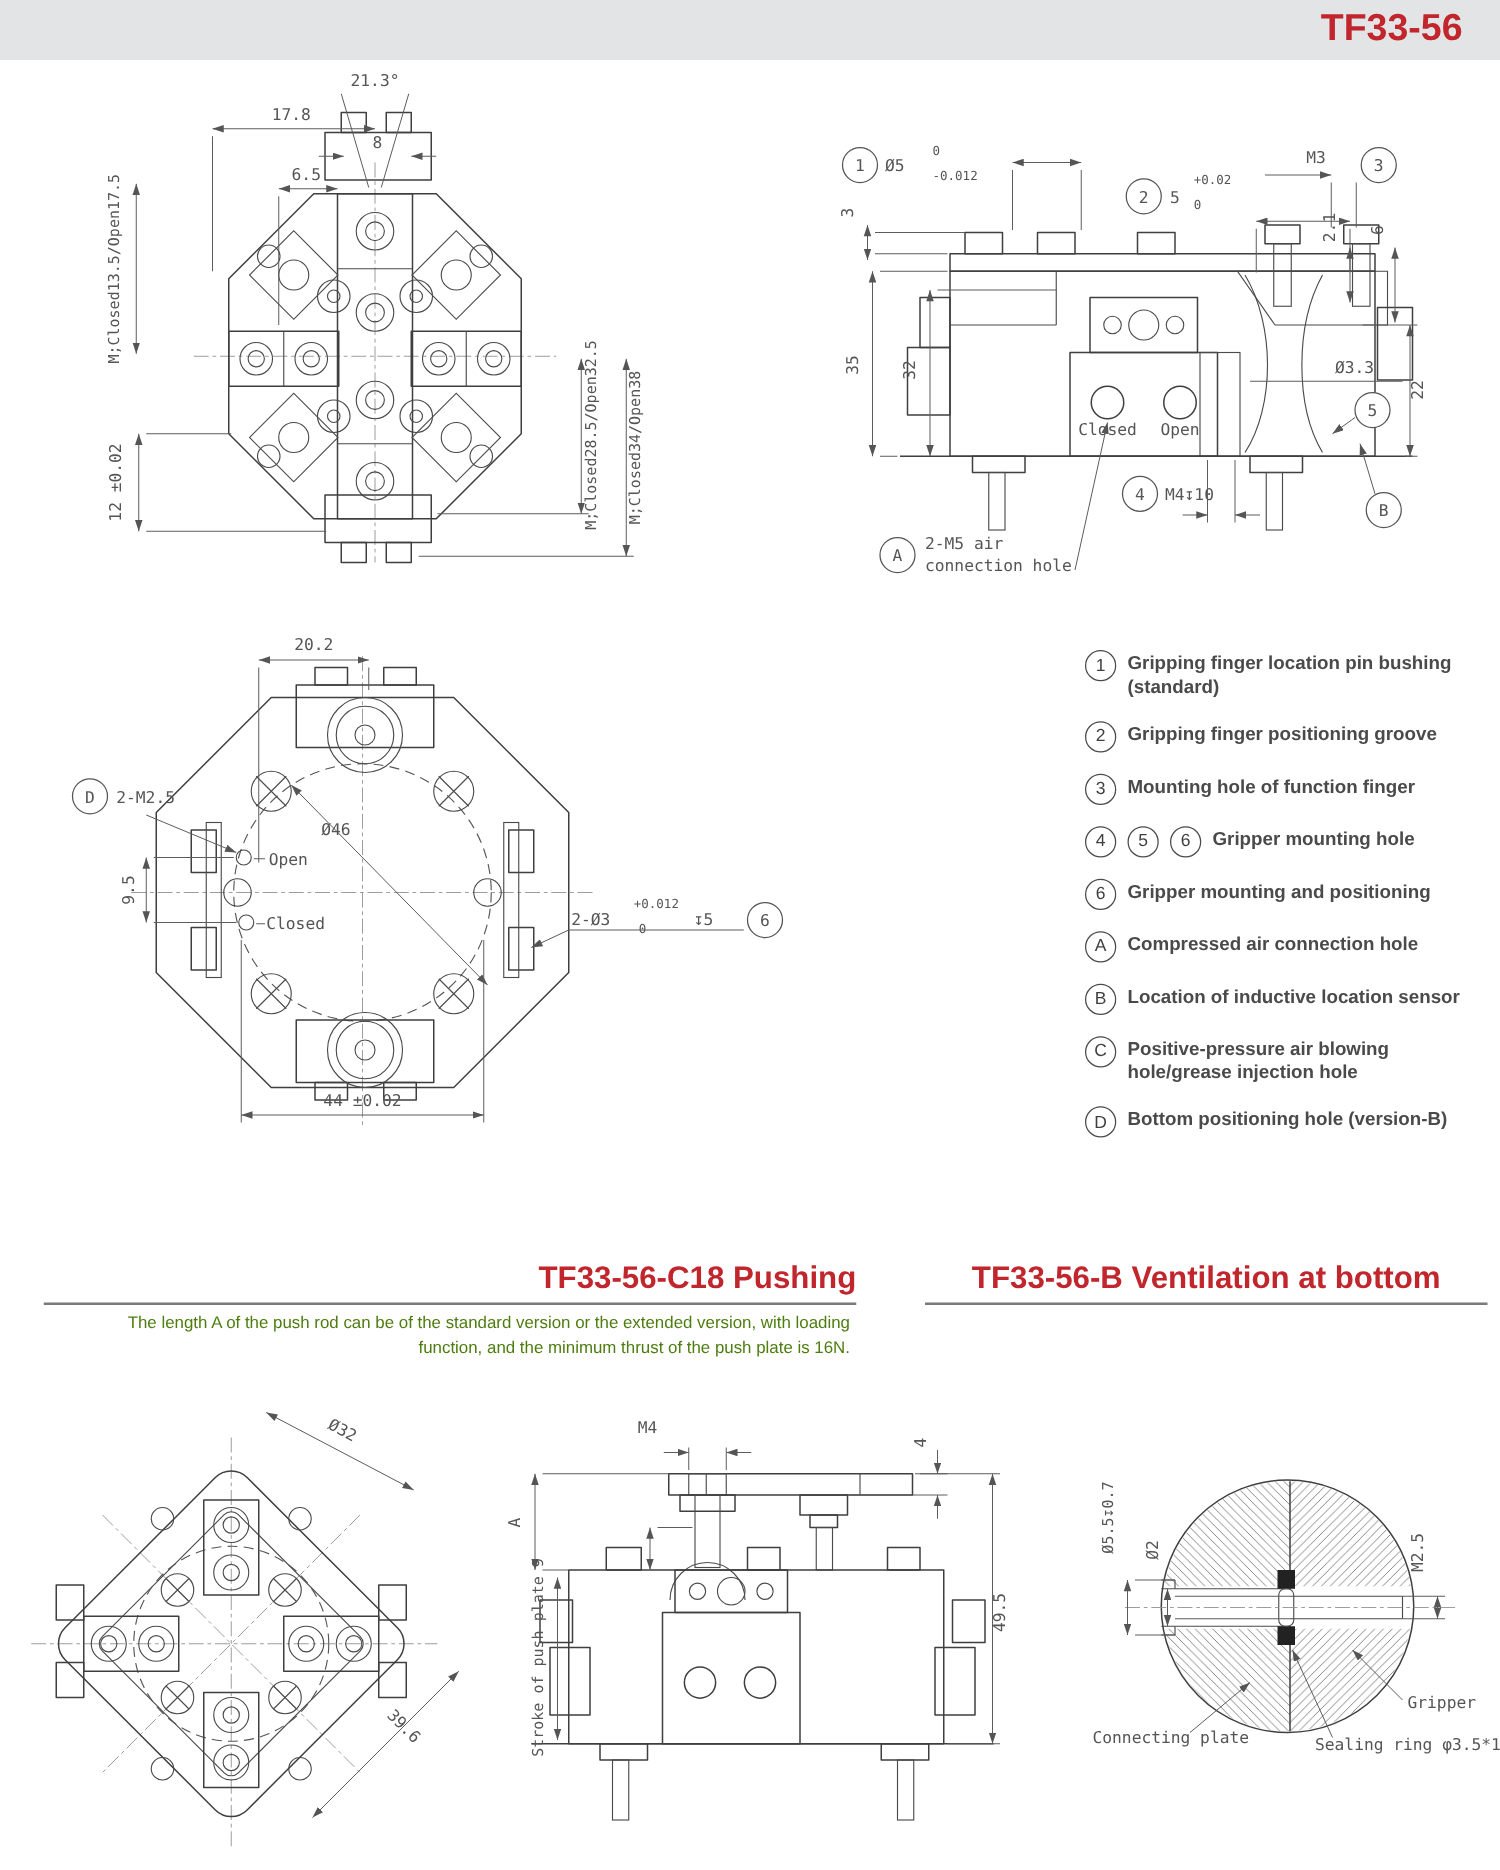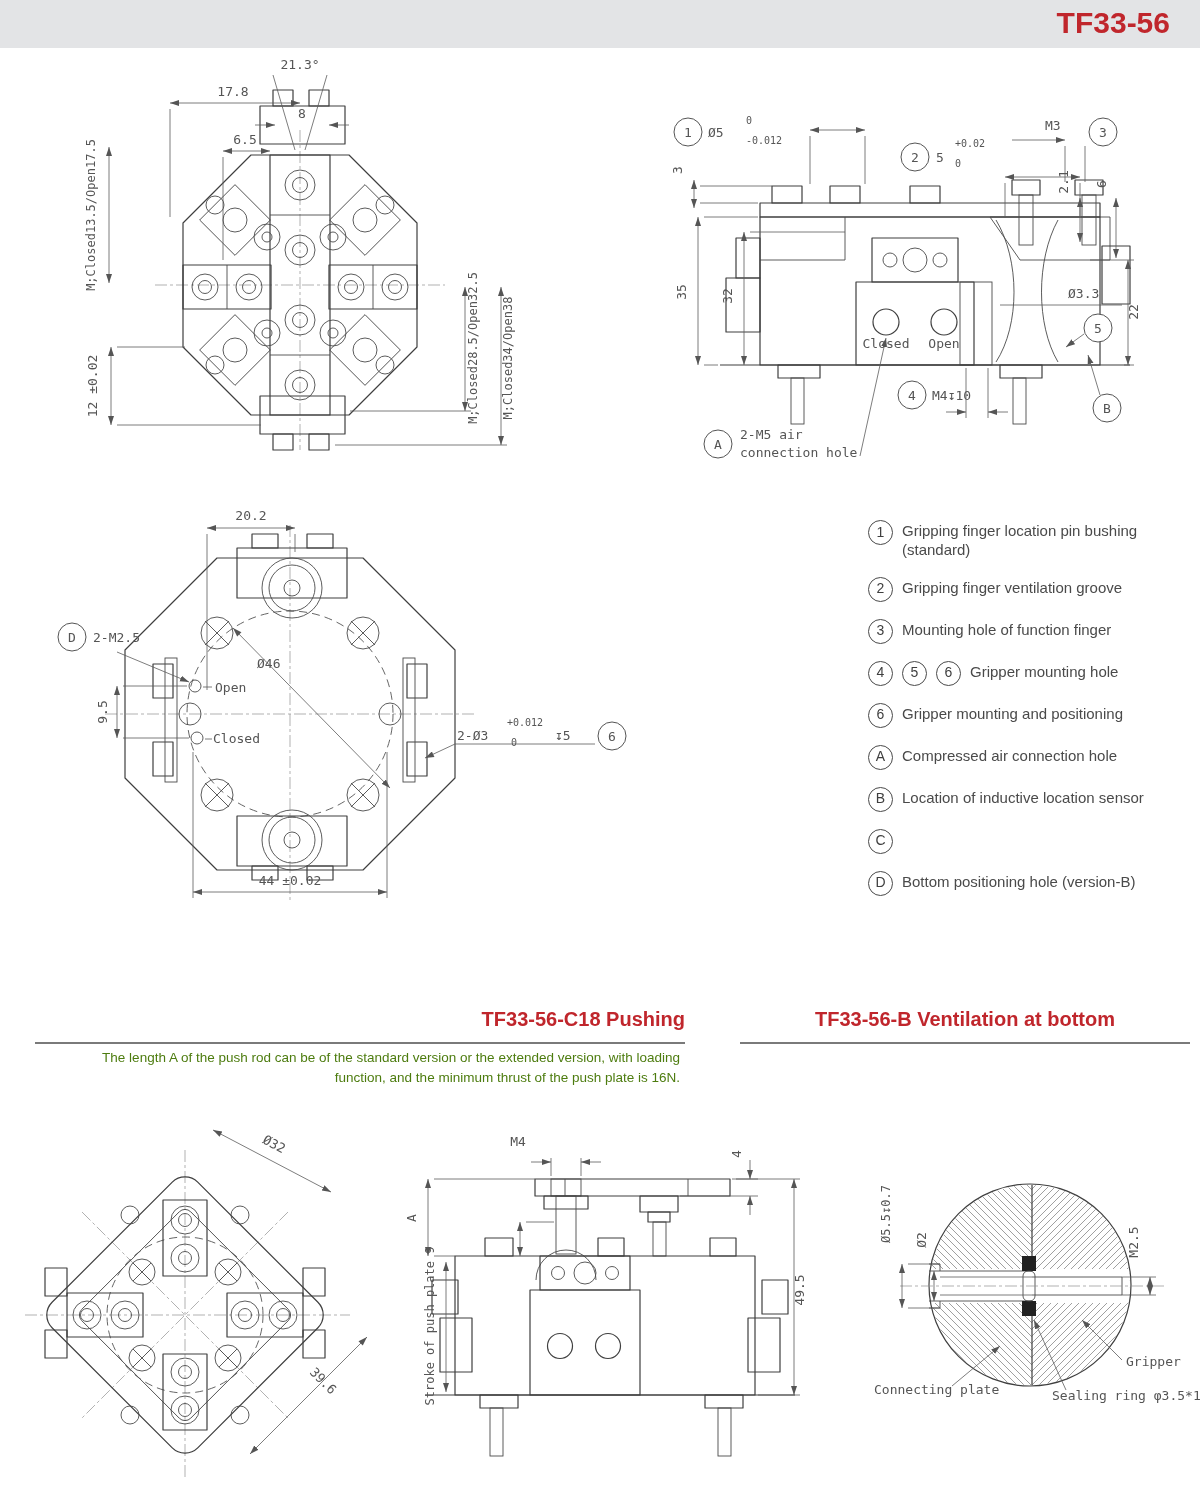--- a/index.html
+++ b/index.html
@@ -17,22 +17,22 @@
   text.t{font-family:"DejaVu Sans Mono",monospace;font-size:13px;fill:#555;}
   text.tl{font-size:12px;}
   text.ts{font-family:"DejaVu Sans Mono",monospace;font-size:10px;fill:#555;}
   text.mid{text-anchor:middle;}
   circle.cc{fill:#fff;stroke:#555;stroke-width:1;}
   .legend{position:absolute;left:868px;top:520px;width:322px;}
   .lg-row{display:flex;align-items:flex-start;gap:9px;margin-bottom:17px;
           font-size:15px;color:#4a4a4a;line-height:1.25;}
   .bdg{flex:0 0 auto;width:23px;height:23px;border:1.6px solid #4a4a4a;border-radius:50%;
        display:inline-flex;align-items:center;justify-content:center;font-size:14px;color:#3f3f3f;}
-  .lg-t{padding-top:2px;}
-  .sec-title{position:absolute;font-size:20px;font-weight:bold;color:#c0262c;}
+  .lg-t{padding-top:2px;font-weight:bold;}
+  .sec-title{position:absolute;font-size:25px;font-weight:bold;color:#c0262c;}
   .divider{position:absolute;height:2px;background:#7a7a7a;}
   .desc{position:absolute;left:40px;top:1048px;width:640px;text-align:right;
         font-size:13.5px;color:#4d7c0f;line-height:1.5;}
 </style>
 </head>
 <body>
 
 <div class="page">
 
   <svg width="0" height="0">
@@ -326,21 +326,21 @@
     </g>
   </svg>
 
   <div class="legend">
     <div class="lg-row">
       <span class="bdg">1</span>
       <span class="lg-t">Gripping finger location pin bushing (standard)</span>
     </div>
     <div class="lg-row">
       <span class="bdg">2</span>
-      <span class="lg-t">Gripping finger ventilation groove</span>
+      <span class="lg-t">Gripping finger positioning groove</span>
     </div>
     <div class="lg-row">
       <span class="bdg">3</span>
       <span class="lg-t">Mounting hole of function finger</span>
     </div>
     <div class="lg-row">
       <span class="bdg">4</span>
       <span class="bdg">5</span>
       <span class="bdg">6</span>
       <span class="lg-t">Gripper mounting hole</span>
@@ -352,20 +352,21 @@
     <div class="lg-row">
       <span class="bdg">A</span>
       <span class="lg-t">Compressed air connection hole</span>
     </div>
     <div class="lg-row">
       <span class="bdg">B</span>
       <span class="lg-t">Location of inductive location sensor</span>
     </div>
     <div class="lg-row">
       <span class="bdg">C</span>
+      <span class="lg-t">Positive-pressure air blowing hole/grease injection hole</span>
     </div>
     <div class="lg-row">
       <span class="bdg">D</span>
       <span class="lg-t">Bottom positioning hole (version-B)</span>
     </div>
   </div>
 
   <div class="sec-title" style="left:40px;top:1008px;width:645px;text-align:right">TF33-56-C18 Pushing</div>
   <div class="divider" style="left:35px;top:1042px;width:650px"></div>
   <div class="sec-title" style="left:740px;top:1008px;width:450px;text-align:center">TF33-56-B Ventilation at bottom</div>

